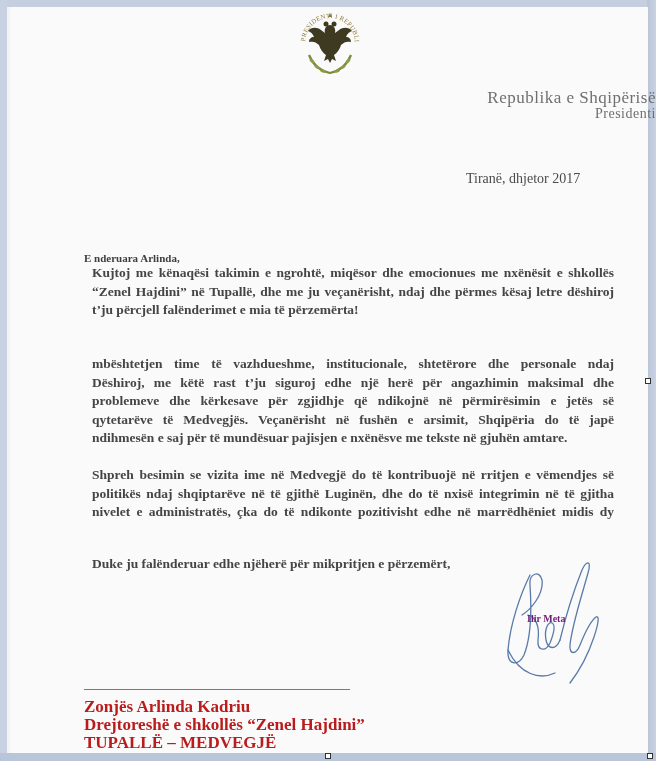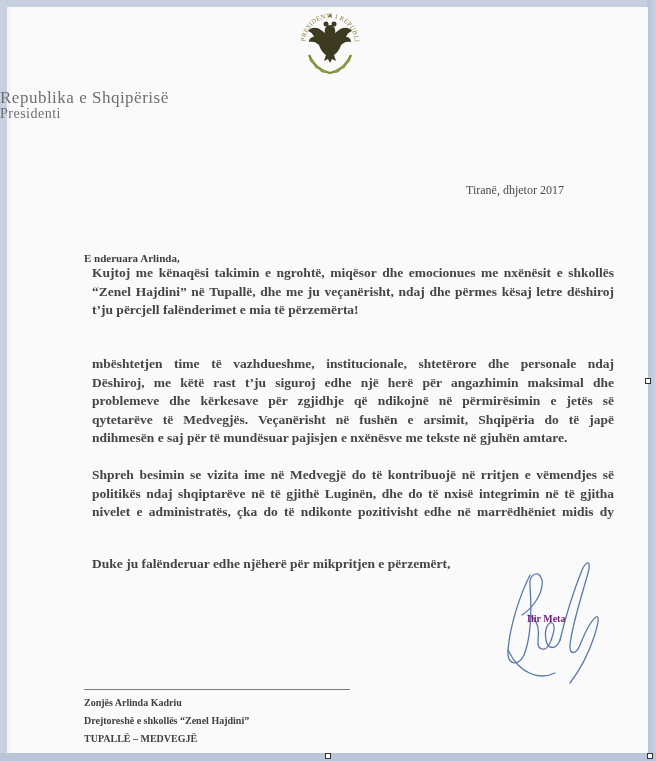--- a/index.html
+++ b/index.html
@@ -26,28 +26,28 @@
     box-shadow: inset 3px 0 0 #f3f3f3;
   }
   .handle {
     position: absolute; width: 6px; height: 6px; background: #fff;
     border: 1px solid #333; box-sizing: border-box;
   }
   .crest {
     position: absolute; left: 295px; top: 3px; width: 70px; height: 78px;
   }
   .rep {
-    position: absolute; left: 0; width: 656px; text-align: left;
+    position: absolute; left: 0; width: 656px; text-align: right;
     color: #6f6f6f; font-family: "Liberation Serif", serif;
     letter-spacing: 0.5px;
   }
   .rep1 { top: 88px; font-size: 17px; }
   .rep2 { top: 106px; font-size: 14px; }
   .date {
-    position: absolute; left: 466px; top: 183px; font-size: 12px; color: #4a4a4a;
+    position: absolute; left: 466px; top: 171px; font-size: 14px; color: #4a4a4a;
   }
   .salute {
     position: absolute; left: 84px; top: 252px; font-size: 11px; font-weight: bold; color: #3d3d3d;
   }
   .para {
     position: absolute; left: 84px; width: 530px; font-size: 13.5px; line-height: 18.5px;
     color: #454545; font-weight: bold; text-align: justify;
   }
   .para .ln { display: block; text-align: justify; text-align-last: justify; white-space: nowrap; margin-left: 8px; }
   .para .ln.last { text-align-last: left; }
@@ -58,21 +58,21 @@
   .signature {
     position: absolute; left: 500px; top: 555px; width: 120px; height: 130px;
   }
   .signer {
     position: absolute; left: 527px; top: 613px; font-size: 10px; font-weight: bold; color: #701a75;
   }
   .divider {
     position: absolute; left: 84px; top: 689px; width: 266px; height: 1px; background: #7a7a7a;
   }
   .addr {
-    position: absolute; left: 84px; font-size: 10px; font-weight: bold; color: #404040;
+    position: absolute; left: 84px; font-size: 17px; font-weight: bold; color: #b91c1c;
     white-space: nowrap;
   }
   .a1 { top: 697px; }
   .a2 { top: 715px; }
   .a3 { top: 733px; }
 </style>
 </head>
 <body>
 
 <div class="frame-left"></div>

